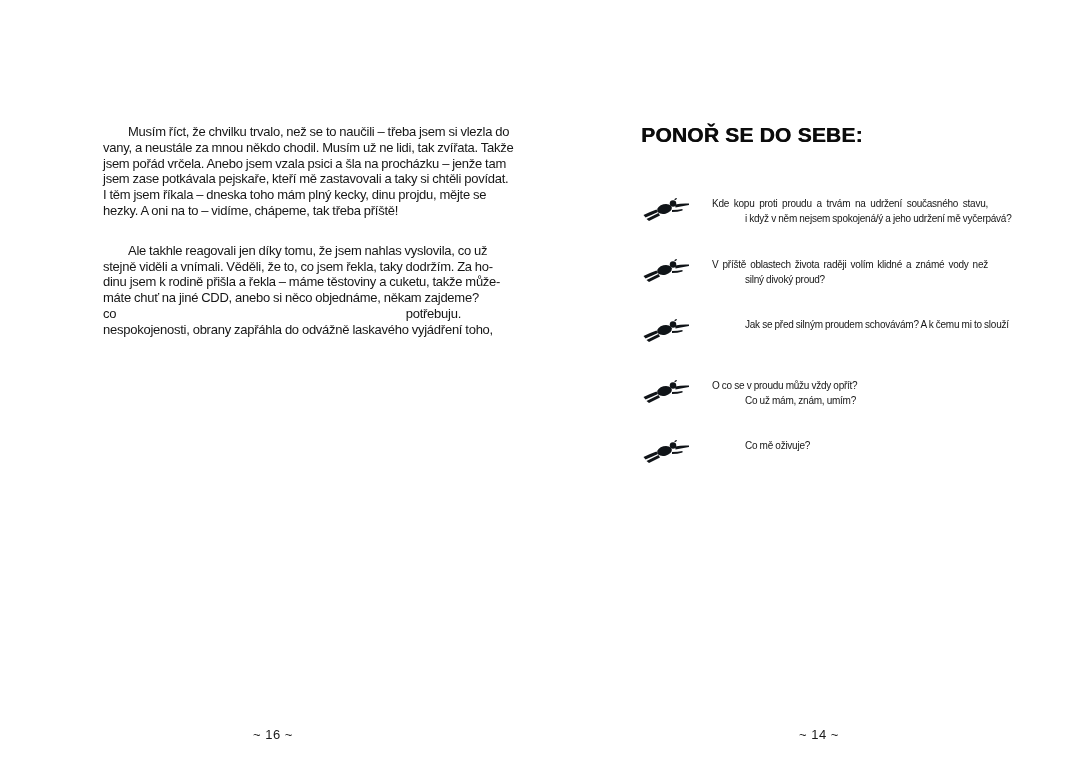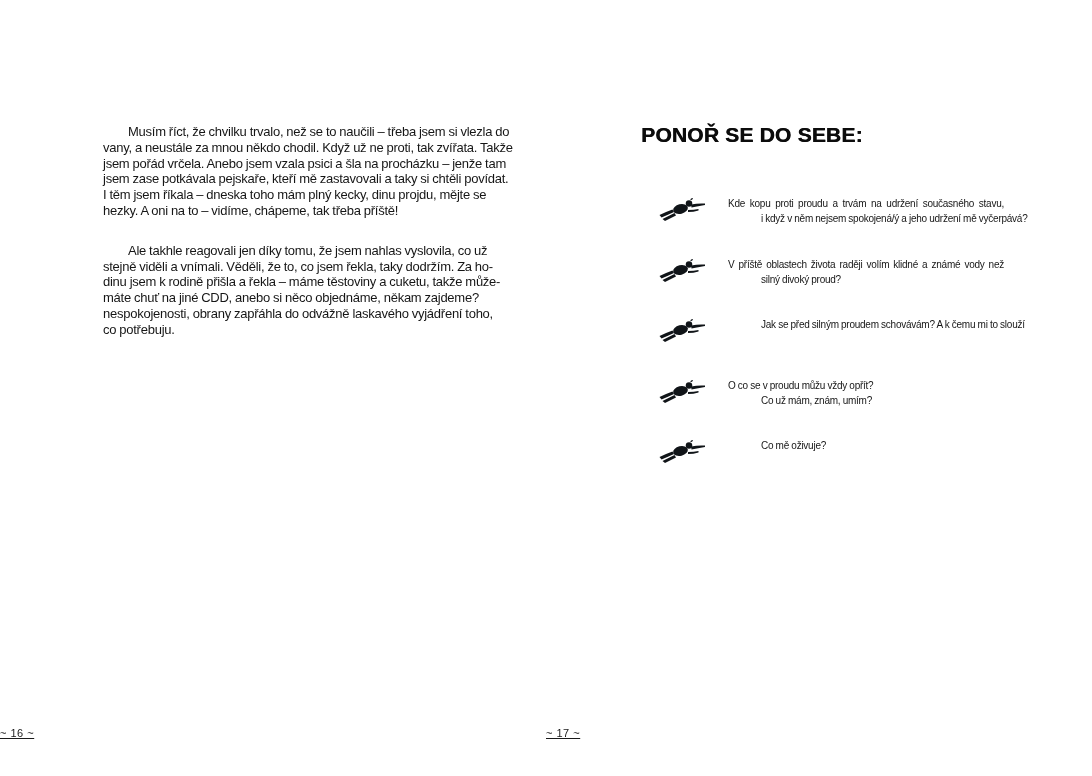--- a/index.html
+++ b/index.html
@@ -25,51 +25,51 @@
 
   
   .heading {
     position:absolute; left:95px; top:123px;
     font-size:21px; font-weight:bold; letter-spacing:0.2px;
     color:#0c0c0c; text-shadow:0.5px 0 0 currentColor;
     white-space:nowrap;
   }
 
   
-  .questions { position:absolute; left:113px; top:193px; width:348px; }
+  .questions { position:absolute; left:97px; top:193px; width:348px; }
   .qitem { display:flex; align-items:flex-start; height:60.5px; box-sizing:border-box; }
   .qicon { flex:0 0 69px; width:69px; padding-top:2px; }
   .qicon svg { width:50px; height:29px; display:block; }
   .qtext {
     width:276px; padding-top:3px;
     font-size:10px; line-height:15px;
     letter-spacing:-0.25px; word-spacing:-0.2px;
   }
   .qline { white-space:nowrap; text-align:justify; text-align-last:justify; }
   .qtext .qline:last-of-type { text-align-last:left;margin-left:33px; }
   .qitem.no-justify .qline   { text-align-last:left; }
 
   
   .pagenum {
     position:absolute; top:727px; left:0; width:546px;
-    text-align:left; font-size:11px; letter-spacing:0.5px; color:#1a1a1a;text-decoration:underline;
+    text-align:center; font-size:13px; letter-spacing:0.5px; color:#1a1a1a;
   }
 </style>
 </head>
 <body>
 
 <div class="page left">
   <div class="body-text">
 
       <div class="para">
         <div>
 
             <div class="pline">Musím říct, že chvilku trvalo, než se to naučili – třeba jsem si vlezla do</div>
 
-            <div class="pline">vany, a neustále za mnou někdo chodil. Když už ne proti, tak zvířata. Takže</div>
+            <div class="pline">vany, a neustále za mnou někdo chodil. Musím už ne lidi, tak zvířata. Takže</div>
 
             <div class="pline">jsem pořád vrčela. Anebo jsem vzala psici a šla na procházku – jenže tam</div>
 
             <div class="pline">jsem zase potkávala pejskaře, kteří mě zastavovali a taky si chtěli povídat.</div>
 
             <div class="pline">I těm jsem říkala – dneska toho mám plný kecky, dinu projdu, mějte se</div>
 
             <div class="pline">hezky. A oni na to – vidíme, chápeme, tak třeba příště!</div>
           </div>
       </div>
@@ -80,23 +80,23 @@
             <div class="pline">Ale takhle reagovali jen díky tomu, že jsem nahlas vyslovila, co už</div>
 
             <div class="pline">stejně viděli a vnímali. Věděli, že to, co jsem řekla, taky dodržím. Za ho-</div>
 
             <div class="pline">dinu jsem k rodině přišla a řekla – máme těstoviny a cuketu, takže může-</div>
 
 
             <div class="pline">máte chuť na jiné CDD, anebo si něco objednáme, někam zajdeme?</div>
 
 
+            <div class="pline">co potřebuju.</div>
+
             <div class="pline">nespokojenosti, obrany zapřáhla do odvážně laskavého vyjádření toho,</div>
-
-            <div class="pline">co potřebuju.</div>
           </div>
       </div>
     </div>
   <div class="pagenum">~ 16 ~</div>
 </div>
 
 <div class="page right">
   <div class="heading">PONOŘ SE DO SEBE:</div>
 
   <div class="questions">
@@ -212,14 +212,14 @@
         </span>
         <div class="qtext">
           <div>
 
               <div class="qline">Co mě oživuje?</div>
             </div>
         </div>
       </div>
     </div>
 
-  <div class="pagenum">~ 17 ~</div>
+  <div class="pagenum">~ 14 ~</div>
 </div>
 
 </body></html>

